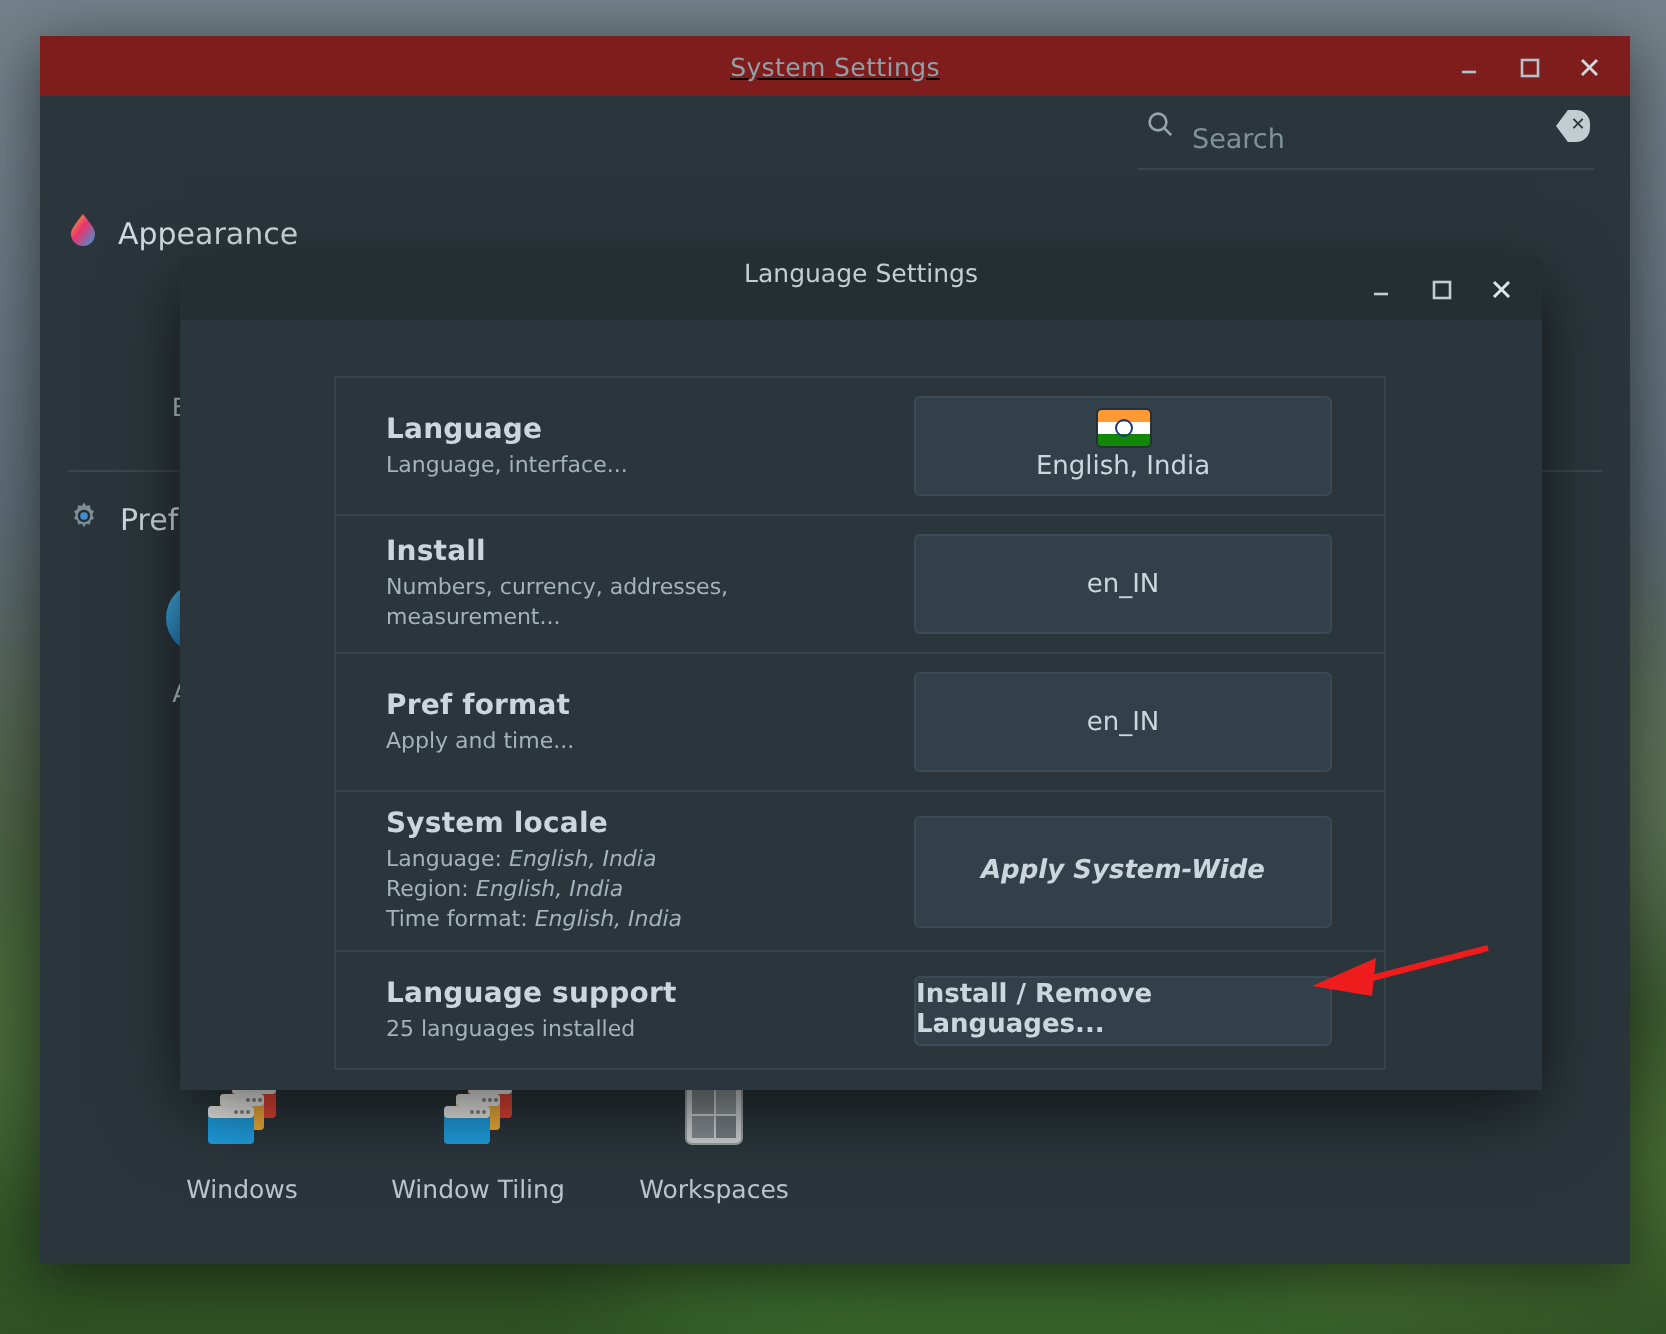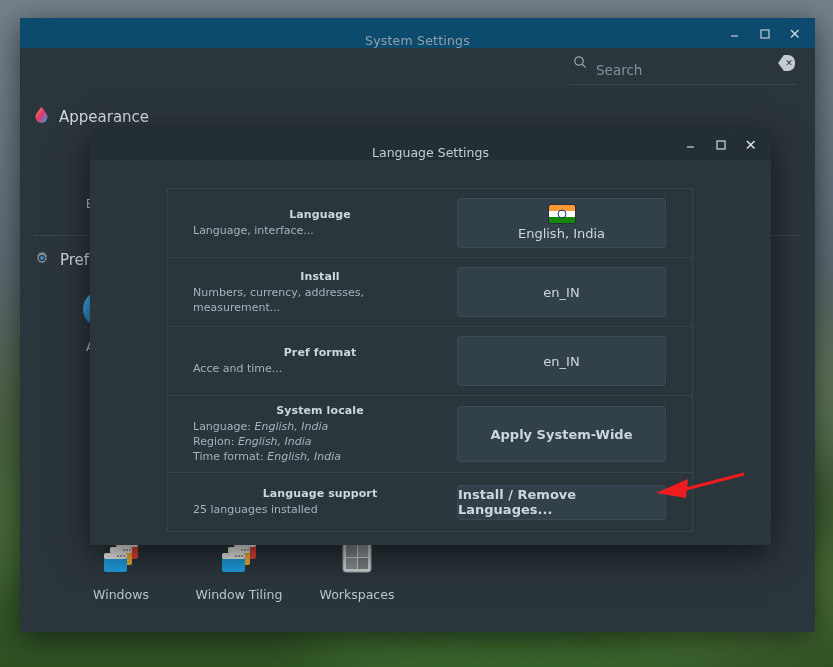--- a/index.html
+++ b/index.html
@@ -29,22 +29,22 @@
     filter: blur(26px); opacity: .65;
   }
 
   
   #settings-window {
     position: absolute; left: 20px; top: 18px; width: 795px; height: 614px;
     background: #2b363c; overflow: hidden;
     box-shadow: 0 6px 28px rgba(0,0,0,.55);
   }
   #settings-titlebar {
-    height: 30px; background: #0c4a6e; position: relative;
-    display: flex; align-items: flex-end; justify-content: center;
+    height: 30px; background: #7f1d1d; position: relative;
+    display: flex; align-items: center; justify-content: center; text-decoration: underline;
   }
   #settings-titlebar .title {
     font-size: 12.5px; color: #91a0a8; letter-spacing: .2px;
   }
   .winbtns { position: absolute; right: 8px; top: 0; height: 30px;
              display: flex; align-items: center; gap: 4px; }
   .winbtn {
     width: 26px; height: 22px; display: flex; align-items: center;
     justify-content: center; color: #b6c2c9; font-size: 13px; cursor: default;
   }
@@ -101,38 +101,37 @@
   #bottom-icons .icon-cell { width: 118px; height: 78px; }
 
   
   #lang-dialog {
     position: absolute; left: 90px; top: 129px; width: 681px; height: 416px;
     background: #2b363c; box-shadow: 0 10px 34px rgba(0,0,0,.6);
     display: flex; flex-direction: column; overflow: hidden;
   }
   #lang-titlebar {
     height: 31px; background: #242f34; position: relative;
-    display: flex; align-items: flex-end; justify-content: center; flex: 0 0 auto;
+    display: flex; align-items: flex-start; justify-content: center; flex: 0 0 auto;
   }
   #lang-titlebar .title { font-size: 12.5px; color: #c3ced4; }
   #lang-body { flex: 1; padding: 28px 78px 0 77px; }
 
   #lang-list {
     border: 1px solid #36434a; background: #2b363c;
   }
   .lang-row {
     display: flex; align-items: center; min-height: 69px;
     border-bottom: 1px solid #36434a; padding: 8px 26px 8px 25px;
   }
   .lang-row:last-child { border-bottom: none; }
   .row-text { flex: 1; min-width: 0; padding-right: 10px; }
   .row-title {
-    color: #ccd7dd; font-size: 11px; font-weight: bold; letter-spacing: .1px;
+    color: #ccd7dd; font-size: 14px; font-weight: bold; letter-spacing: .1px;
     margin-bottom: 2px;
-    text-align: center;
   }
   .row-sub { color: #a4b3bb; font-size: 11px; line-height: 15px; }
   .row-sub em { font-style: italic; }
 
   .row-btn {
     width: 209px; min-height: 50px; background: #32404a; border: 1px solid #3b4a54;
     border-radius: 3px; display: flex; flex-direction: column;
     align-items: center; justify-content: center; gap: 3px;
     color: #ccd7dd; font-size: 13px; cursor: default;
   }
@@ -140,21 +139,21 @@
   .row-btn .flag {
     width: 26px; height: 18px; border-radius: 2px; position: relative;
     overflow: hidden; box-shadow: 0 0 0 1px rgba(0,0,0,.25);
   }
   .flag .band { position: absolute; left: 0; width: 100%; height: 33.34%; }
   .flag .chakra {
     position: absolute; left: 50%; top: 50%; width: 9px; height: 9px;
     transform: translate(-50%,-50%); border: 1.4px solid #1a3a7a; border-radius: 50%;
   }
   .row-btn .btn-label { font-size: 13px; }
-  .row-btn.tall { min-height: 56px; }
+  .row-btn.tall { min-height: 56px; font-style: italic; }
 
   
   #red-arrow { position: absolute; left: 648px; top: 466px; pointer-events: none; }
 </style>
 </head>
 <body>
 
 <div id="desktop">
   <div class="blob" style="left:600px;top:180px;width:180px;height:220px;background:#8fa6b2;"></div>
   <div class="blob" style="left:690px;top:300px;width:150px;height:180px;background:#6f8a6a;"></div>
@@ -405,21 +404,21 @@
           <div class="row-sub">Numbers, currency, addresses, measurement...</div>
         </div>
         <div class="row-btn">
           <span class="btn-label">en_IN</span>
         </div>
       </div>
 
       <div class="lang-row">
         <div class="row-text">
           <div class="row-title">Pref format</div>
-          <div class="row-sub">Acce and time...</div>
+          <div class="row-sub">Apply and time...</div>
         </div>
         <div class="row-btn">
           <span class="btn-label">en_IN</span>
         </div>
       </div>
 
       <div class="lang-row">
         <div class="row-text">
           <div class="row-title">System locale</div>
           <div class="row-sub">

